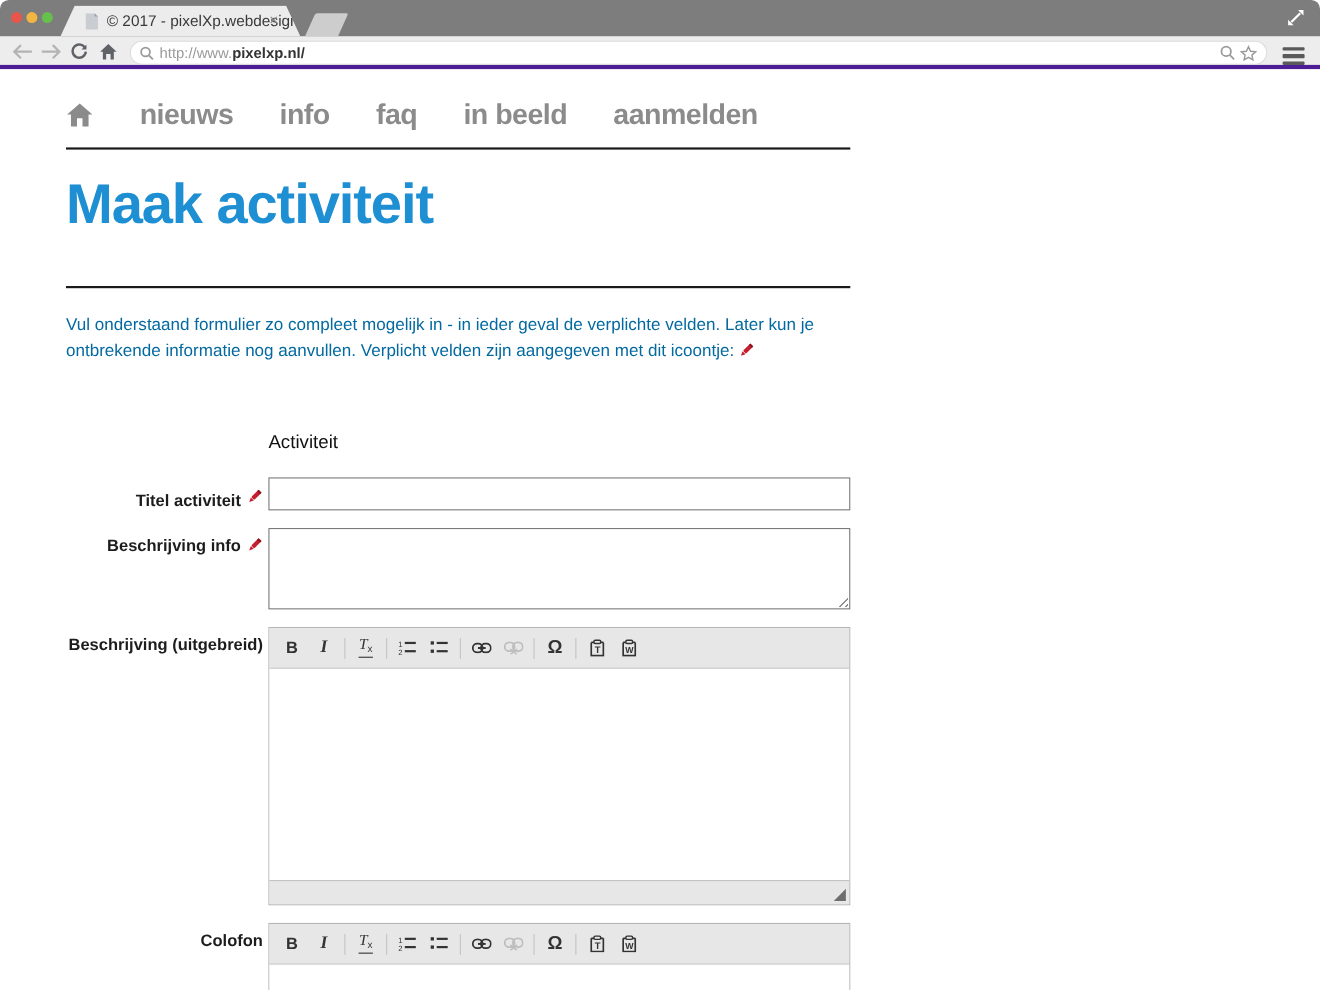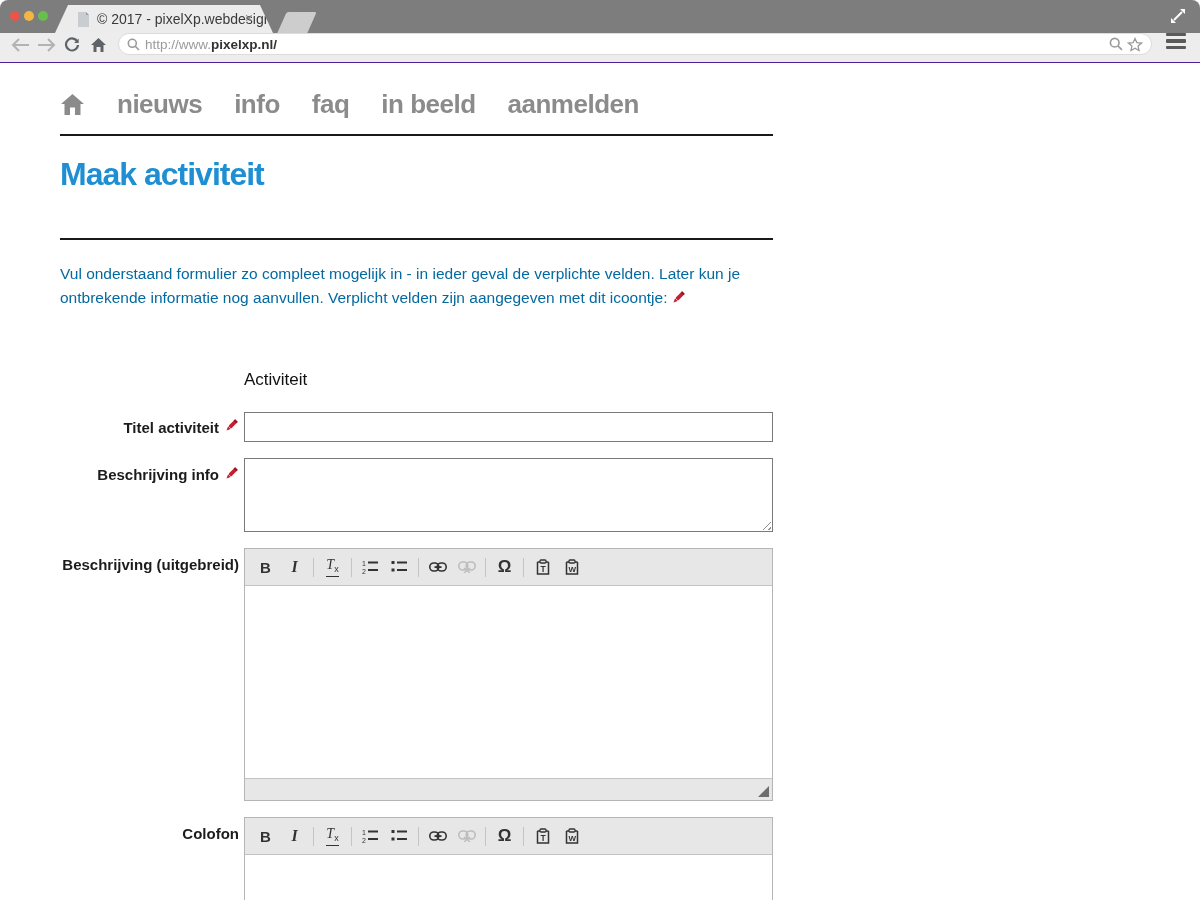--- a/index.html
+++ b/index.html
@@ -14,50 +14,50 @@
   .expand-btn { position:absolute; right:12px; top:6px; width:20px; height:20px; }
 
   .tab { position:absolute; left:55px; top:5px; height:28px; width:218px; background:#ececec;
          clip-path:polygon(0 100%, 13px 0, calc(100% - 13px) 0, 100% 100%);
          display:flex; align-items:center; padding:0 22px; }
   .tab-title { font-size:14px; color:#3a3a3a; font-weight:500; white-space:nowrap; }
   .tab-close { position:absolute; right:20px; top:5px; color:#8a8a8a; font-size:14px; line-height:16px; }
   .tab-stub { position:absolute; left:282px; top:12px; width:30px; height:21px; background:#cdcdcd;
               transform:skewX(-24deg); border-radius:2px 2px 0 0; }
 
-  .navbar { height:30px; background:#ededed; border-bottom:1px solid #4c1d95;
-            display:flex; align-items:flex-start; padding:0 8px; }
+  .navbar { height:30px; background:#ededed; border-bottom:4px solid #4c1d95;
+            display:flex; align-items:flex-end; padding:0 8px; }
   .nav-btn { width:24px; height:24px; display:flex; align-items:center; justify-content:center; margin-right:2px; }
   .urlbar { flex:1; height:22px; background:#fff; border:1px solid #dcdcdc; border-radius:12px;
             margin:0 8px 0 6px; display:flex; align-items:center; padding:0 8px; }
   .url-text { font-size:13.5px; margin-left:5px; white-space:nowrap; flex:1; }
   .url-prefix { color:#9a9a9a; }
   .url-host { color:#333; font-weight:600; }
   .url-right { display:flex; align-items:center; gap:4px; }
   .menu-btn { width:20px; height:16px; display:flex; flex-direction:column; justify-content:space-between; margin:0 6px; }
   .menu-bar { height:3.2px; background:#5a5a5a; border-radius:1px; }
 
   
   .page { height:836px; background:#fff; padding:24px 0 0 60px; }
   .content { width:713px; }
 
-  .mainnav { display:flex; align-items:center; gap:32px; height:34px; }
+  .mainnav { display:flex; align-items:center; gap:42px; height:34px; }
   .mainnav-item { font-size:26px; font-weight:700; color:#8b8b8b; letter-spacing:-0.5px; white-space:nowrap; }
   .home-link { display:flex; align-items:center; }
 
   .rule { height:2px; background:#1a1a1a; margin-top:13px; }
   .rule2 { height:2px; background:#1a1a1a; }
-  h1.page-title { font-size:32px; font-weight:700; letter-spacing:-1px; color:#1e8fd2; margin:20px 0 0 0; }
+  h1.page-title { font-size:51px; font-weight:700; letter-spacing:-1px; color:#1e8fd2; margin:20px 0 0 0; }
   .gap-to-rule2 { height:45px; }
   .intro { margin-top:22px; font-size:15.5px; line-height:24px; color:#0369a1; width:700px; }
   .pencil-inline { display:inline-block; vertical-align:-2px; margin-left:4px; }
 
   .form { margin-top:58px; }
   .form-row { display:grid; grid-template-columns:184px 529px; margin-bottom:16px; }
-  .label-cell { display:flex; justify-content:flex-end; align-items:center; gap:5px; padding-right:5px; }
+  .label-cell { display:flex; justify-content:flex-end; align-items:flex-end; gap:5px; padding-right:5px; }
   .label-cell.top { align-items:flex-start; padding-top:8px; }
   .label-text { font-size:15px; font-weight:700; color:#1c1c1c; white-space:nowrap; }
   .section-heading { font-size:17px; font-weight:400; color:#111; margin:0 0 22px 184px; }
 
   input.text-field { width:529px; height:30px; border:1px solid #7a7a7a; background:#fff;
                      font-size:15px; padding:0 6px; border-radius:0; }
   .ta-wrap { position:relative; width:529px; }
   textarea.text-area { width:529px; height:74px; border:1px solid #7a7a7a; background:#fff;
                        font-size:15px; padding:4px 6px; resize:none; display:block; border-radius:0; }
   .ta-grip { position:absolute; right:2px; bottom:2px; width:10px; height:10px;

